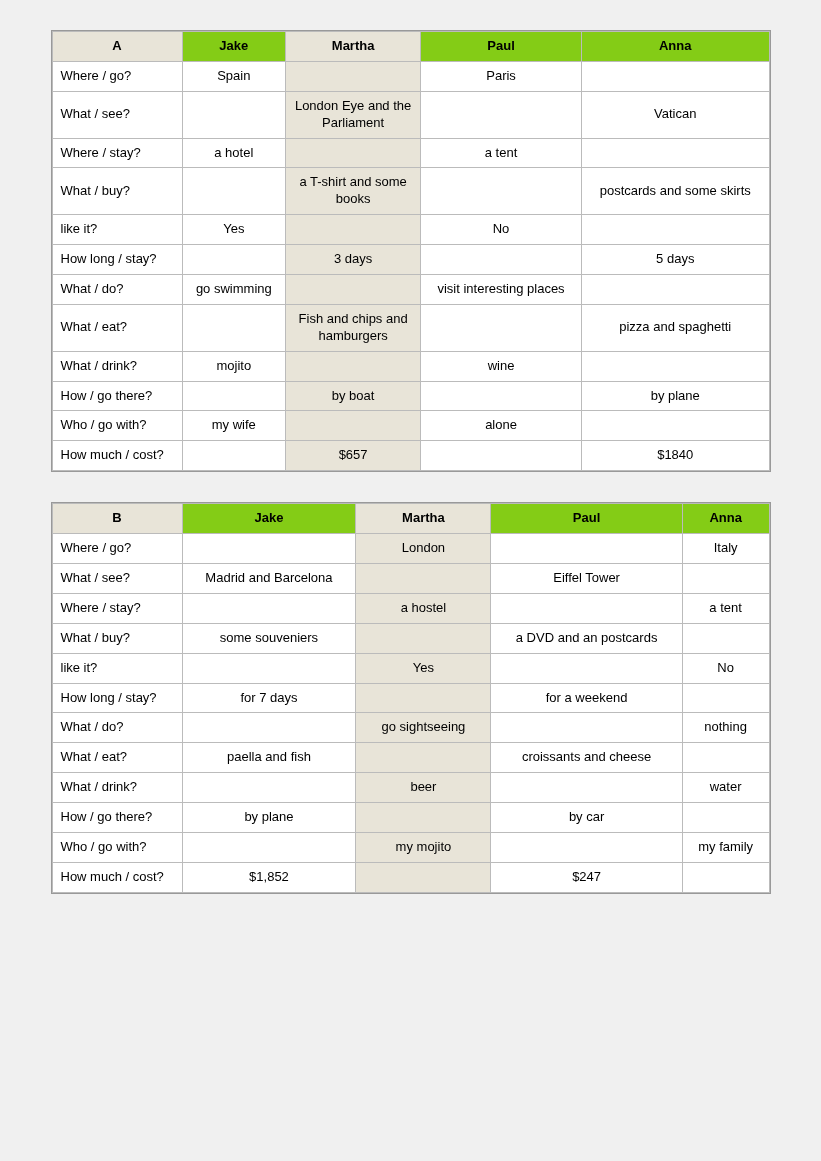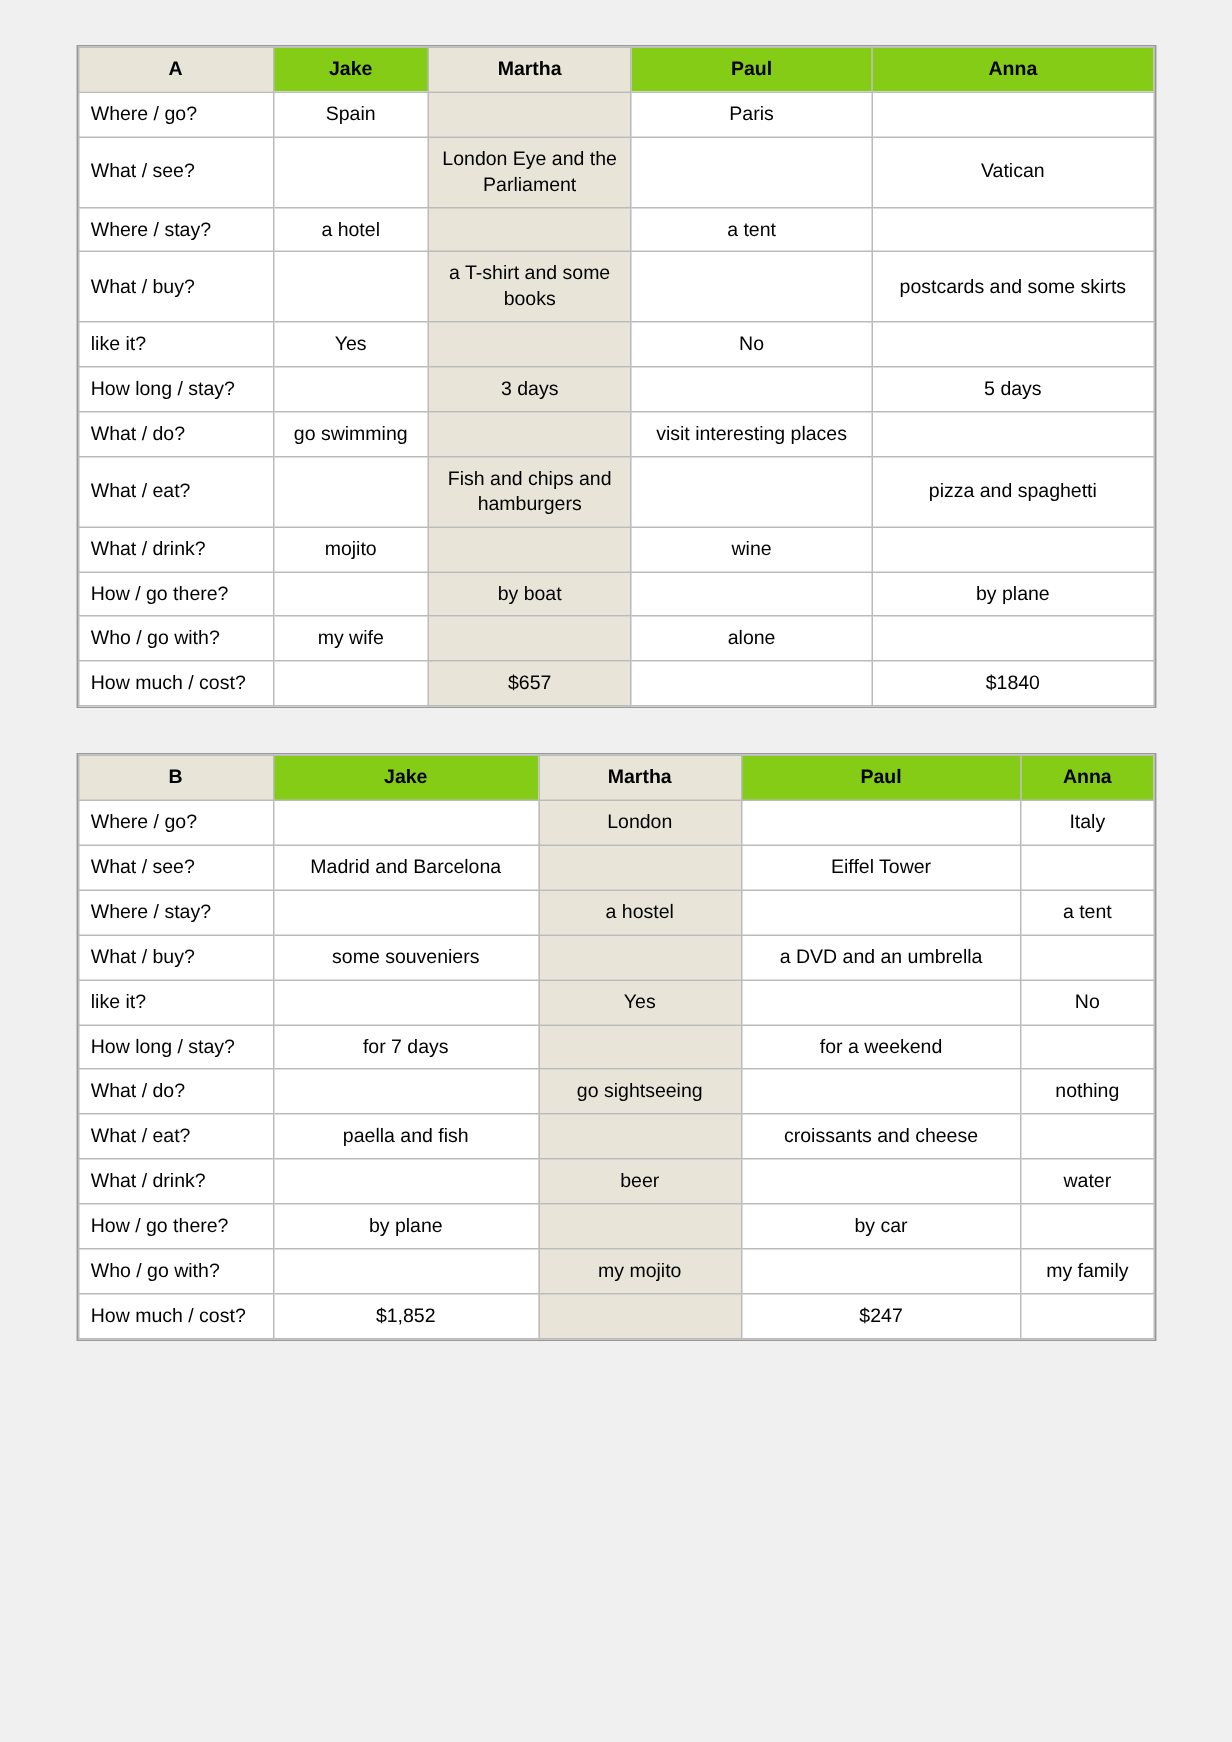--- a/index.html
+++ b/index.html
@@ -188,21 +188,21 @@
           <td class="col-question">Where / stay?</td>
           <td></td>
           <td class="col-martha">a hostel</td>
           <td></td>
           <td>a tent</td>
         </tr>
         <tr class="data-row">
           <td class="col-question">What / buy?</td>
           <td>some souveniers</td>
           <td class="col-martha"></td>
-          <td>a DVD and an umbrella</td>
+          <td>a DVD and an postcards</td>
           <td></td>
         </tr>
         <tr class="data-row">
           <td class="col-question">like it?</td>
           <td></td>
           <td class="col-martha">Yes</td>
           <td></td>
           <td>No</td>
         </tr>
         <tr class="data-row">

